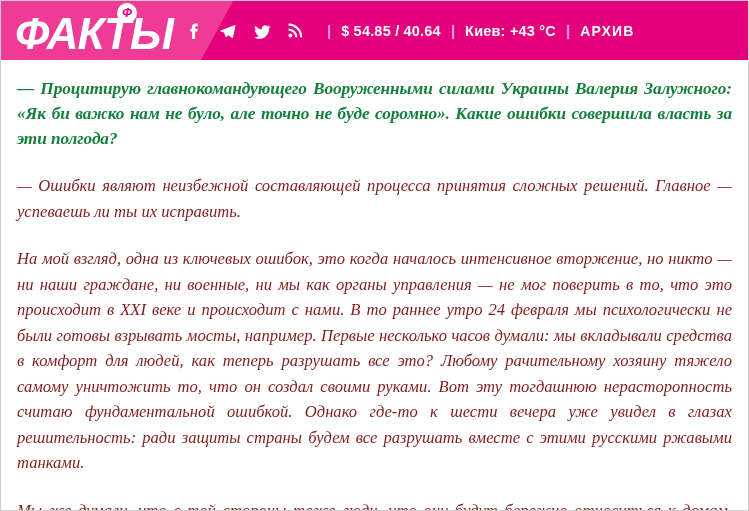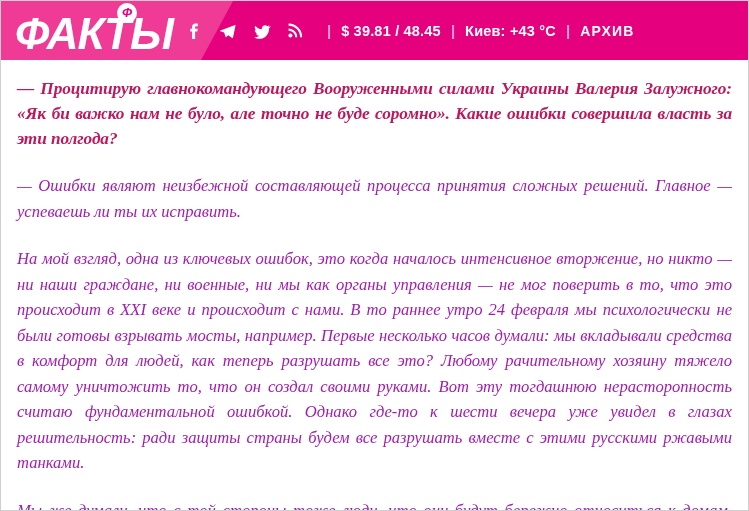--- a/index.html
+++ b/index.html
@@ -127,31 +127,31 @@
   
   .content {
     padding: 16px 16px 0 16px;
   }
   .q {
     font-family: "Liberation Serif", serif;
     font-weight: bold;
     font-style: italic;
     font-size: 17.3px;
     line-height: 25px;
-    color: #be185d;
+    color: #15803d;
     text-align: justify;
     margin: 0 0 22px 0;
     letter-spacing: -0.1px;
   }
   .p {
     font-family: "Liberation Serif", serif;
     font-style: italic;
     font-size: 16.6px;
     line-height: 25.5px;
-    color: #a21caf;
+    color: #7f1d1d;
     text-align: justify;
     margin: 0 0 22px 0;
   }
   .p:last-child { margin-bottom: 0; }
 </style>
 </head>
 <body>
 
 <div class="page">
 
@@ -183,21 +183,21 @@
         <span class="ic">
           <svg width="17" height="17" viewBox="0 0 17 17" aria-hidden="true">
             <circle cx="3.4" cy="13.4" r="2" fill="currentColor"></circle>
             <path fill="none" stroke="currentColor" stroke-width="2.1" d="M1.6 7.6c4.2 0 7.6 3.4 7.6 7.6"></path>
             <path fill="none" stroke="currentColor" stroke-width="2.1" d="M1.6 2.6c6.9 0 12.5 5.6 12.5 12.6"></path>
           </svg>
         </span>
       </div>
 
       <span class="sep">|</span>
-      <span class="hdr-item">$ 39.81 / 48.45</span>
+      <span class="hdr-item">$ 54.85 / 40.64</span>
       <span class="sep">|</span>
       <span class="hdr-item">Киев: +43 °C</span>
       <span class="sep">|</span>
       <span class="hdr-item archive">АРХИВ</span>
     </div>
   </div>
 
   <div class="content">
     <p class="q">— Процитирую главнокомандующего Вооруженными силами Украины Валерия Залужного: «Як би важко нам не було, але точно не буде соромно». Какие ошибки совершила власть за эти полгода?</p>
     <p class="p">— Ошибки являют неизбежной составляющей процесса принятия сложных решений. Главное — успеваешь ли ты их исправить.</p>

